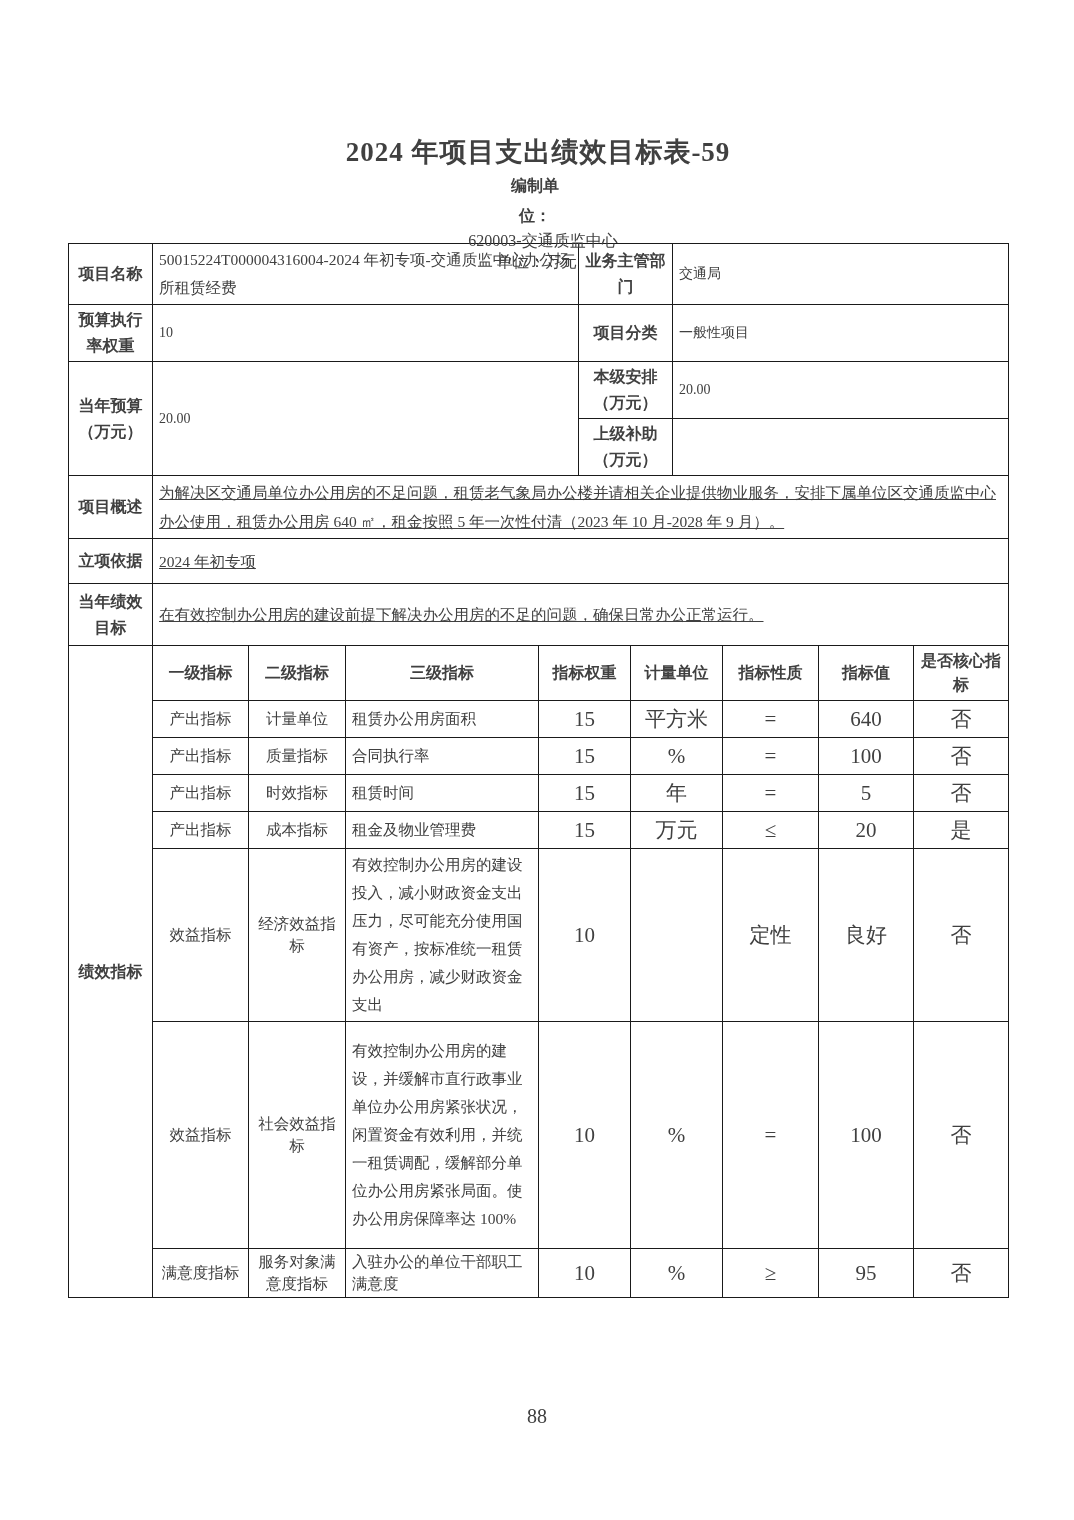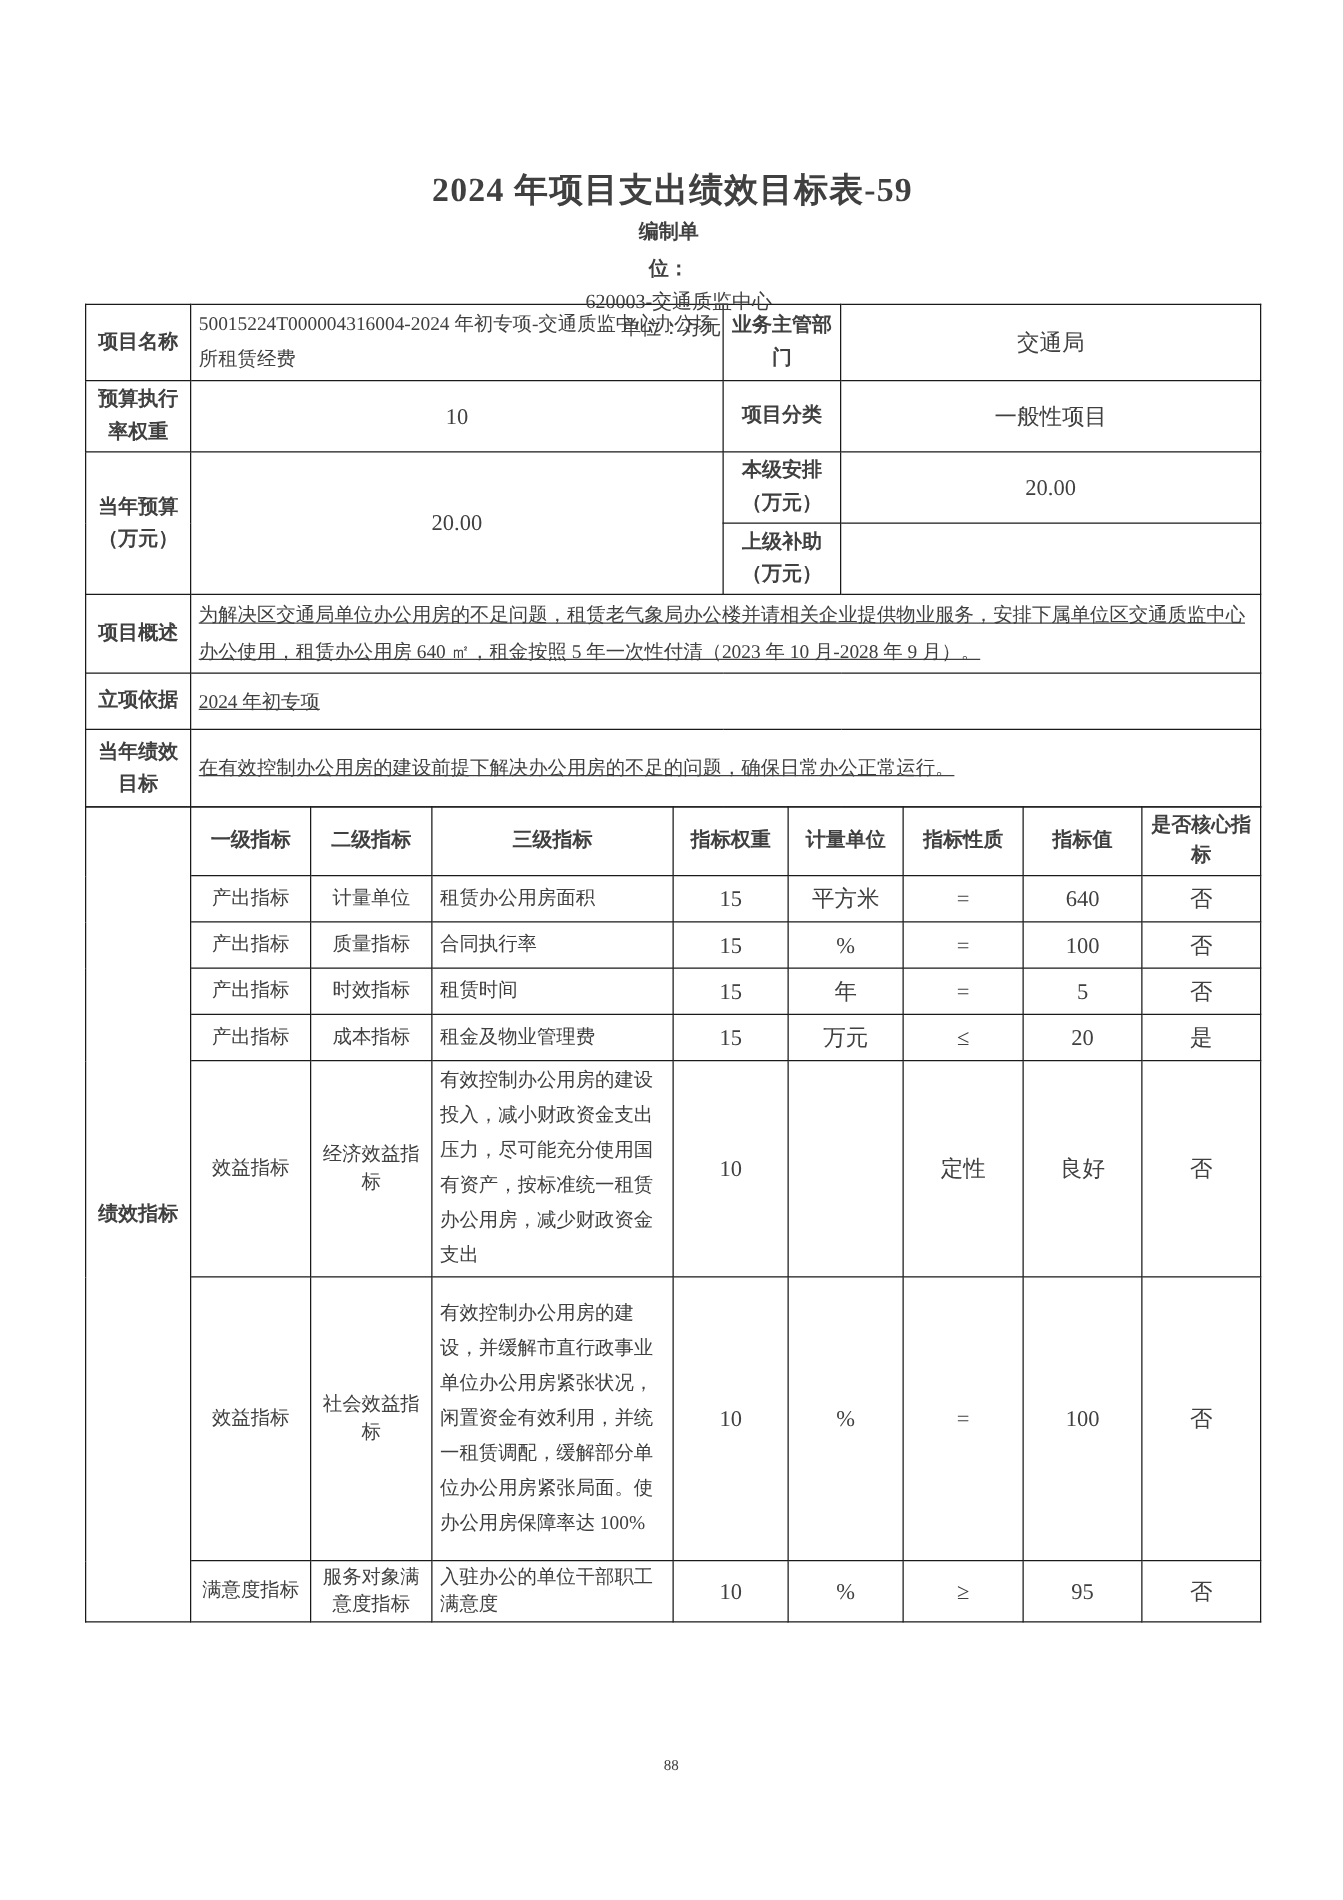--- a/index.html
+++ b/index.html
@@ -24,35 +24,35 @@
     border-collapse:collapse;table-layout:fixed;width:940px;
   }
   table.tbl td{
     border:1px solid #1a1a1a;vertical-align:middle;overflow:hidden;
     padding:2px 6px;box-sizing:border-box;
   }
   table.tbl-b{margin-top:-1px;}
   td.lbl{
     font-weight:bold;text-align:center;font-size:16px;line-height:26px;
   }
-  td.val{text-align:center;font-size:18px;}
+  td.val{font-size:14px;}
   td.txt{
     text-align:left;font-size:15.5px;line-height:29px;padding:4px 10px;text-decoration:underline;
   }
   td.namecell{text-align:left;font-size:15.5px;line-height:28px;padding:2px 8px;}
   td.ihead{
     font-weight:bold;text-align:center;font-size:16px;line-height:24px;
   }
   td.ic-left{text-align:center;font-size:15.5px;line-height:22px;padding:2px 9px;}
   td.ic-left3{text-align:left;font-size:15.5px;line-height:22px;padding:2px 8px;}
   td.ic-big{line-height:28px;}
-  td.ic-num{text-align:center;font-size:18px;margin-top:20px;}
+  td.ic-num{text-align:center;font-size:21px;margin-top:20px;}
   .page-number{
     position:absolute;top:1405px;left:0;width:100%;text-align:center;
-    font-size:12px;
+    font-size:20px;
   }
 </style>
 </head>
 <body>
 
 <div class="page">
   <div class="content">
 
     <h1 class="doc-title">2024 年项目支出绩效目标表-59</h1>
 

